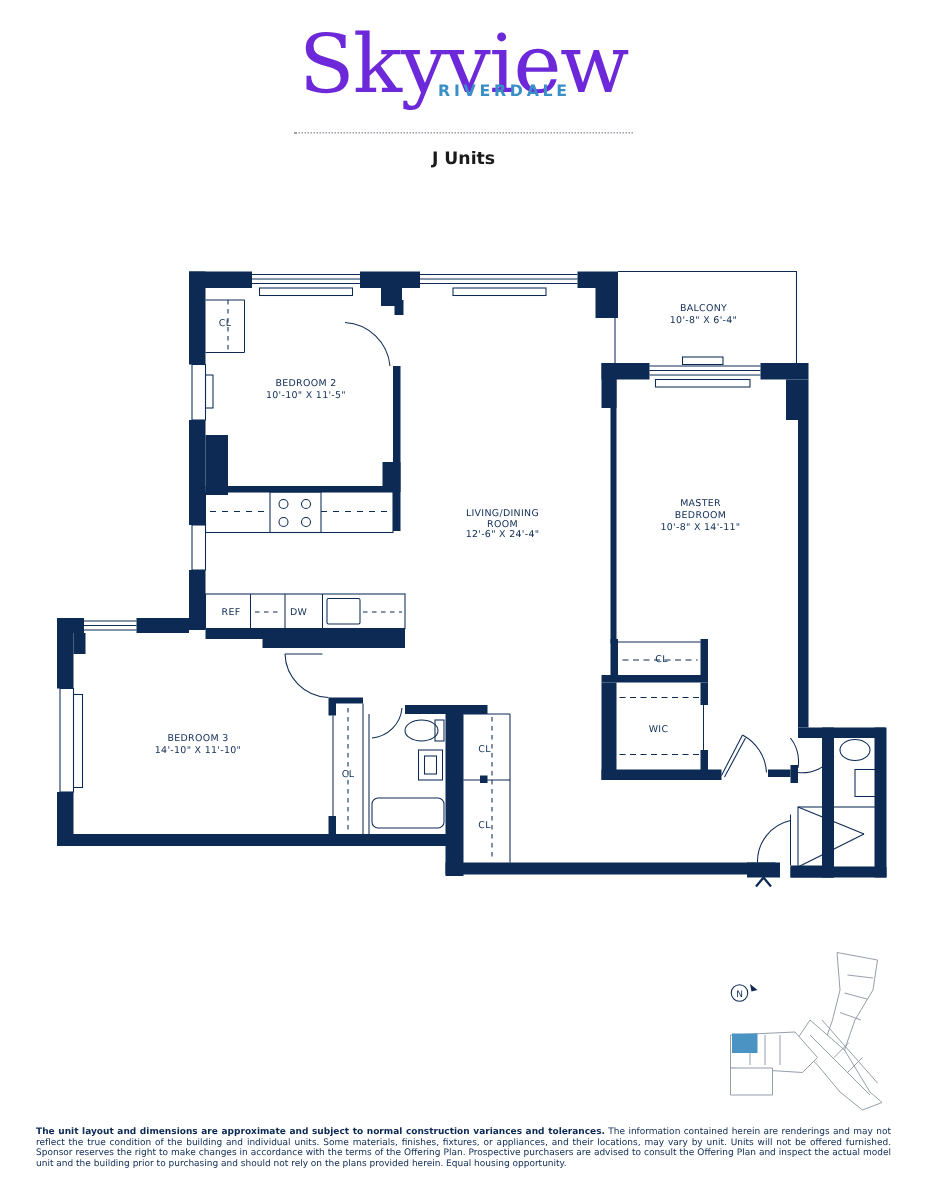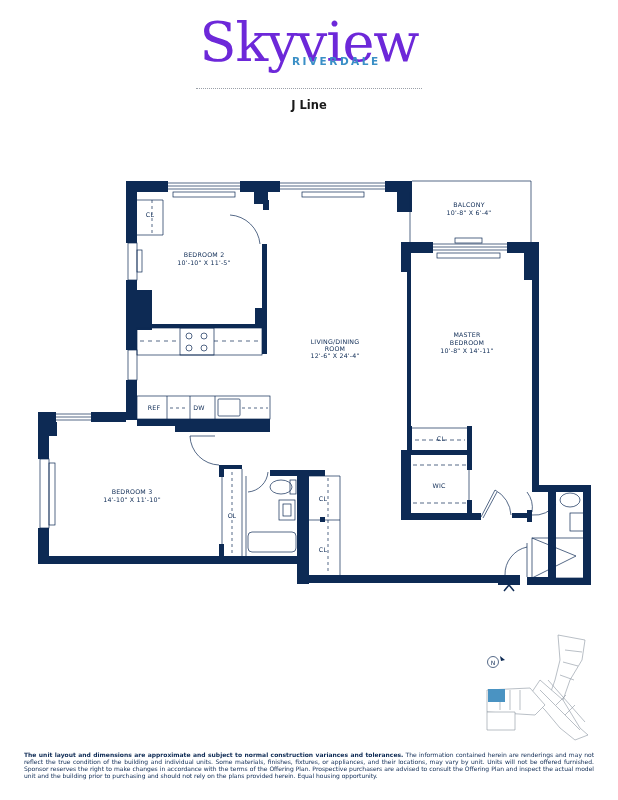--- a/index.html
+++ b/index.html
@@ -16,21 +16,21 @@
   .disclaimer b { font-weight: bold; }
 </style>
 </head>
 <body>
 
 <div class="logo">
   <div class="logo-main">Skyview</div>
 </div>
 <div class="logo-sub">RIVERDALE</div>
 <div class="divider"></div>
-<div class="line-title">J Line</div>
+<div class="line-title">J Units</div>
 
 <svg class="plan" width="618" height="800" viewBox="0 0 618 800">
   <g fill="#0d2a54">
 
     <rect x="126" y="181" width="42" height="11"></rect>
     <rect x="126" y="181" width="11" height="62"></rect>
     <rect x="126" y="280" width="11" height="70"></rect>
     <rect x="137" y="290" width="15" height="40"></rect>
 
     <rect x="240" y="181" width="40" height="11"></rect>

